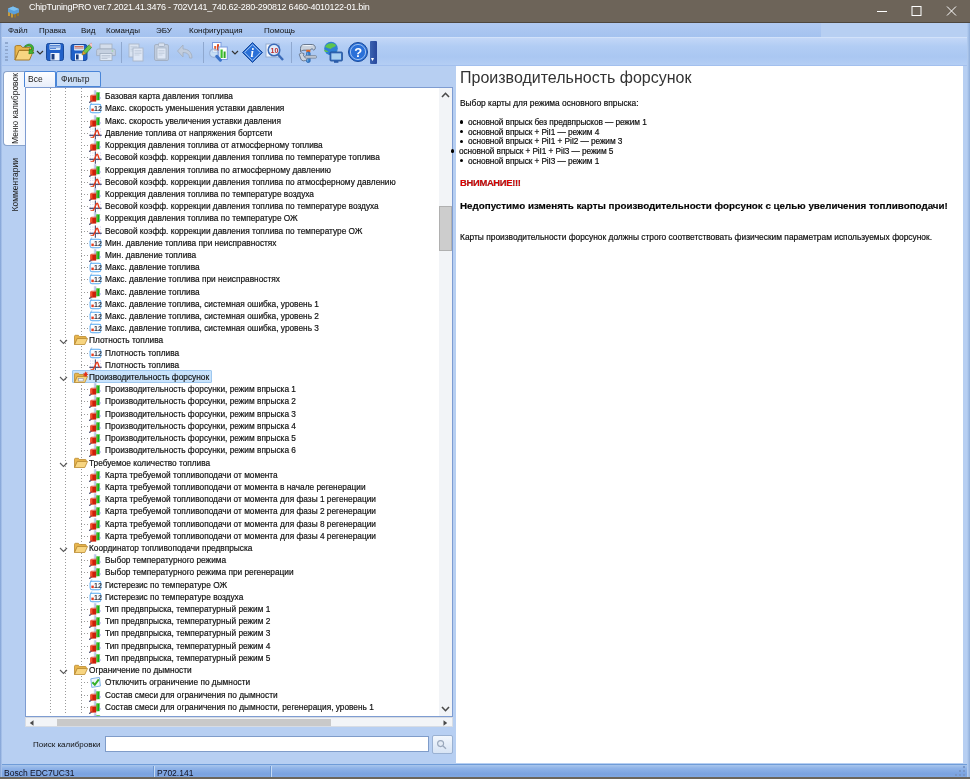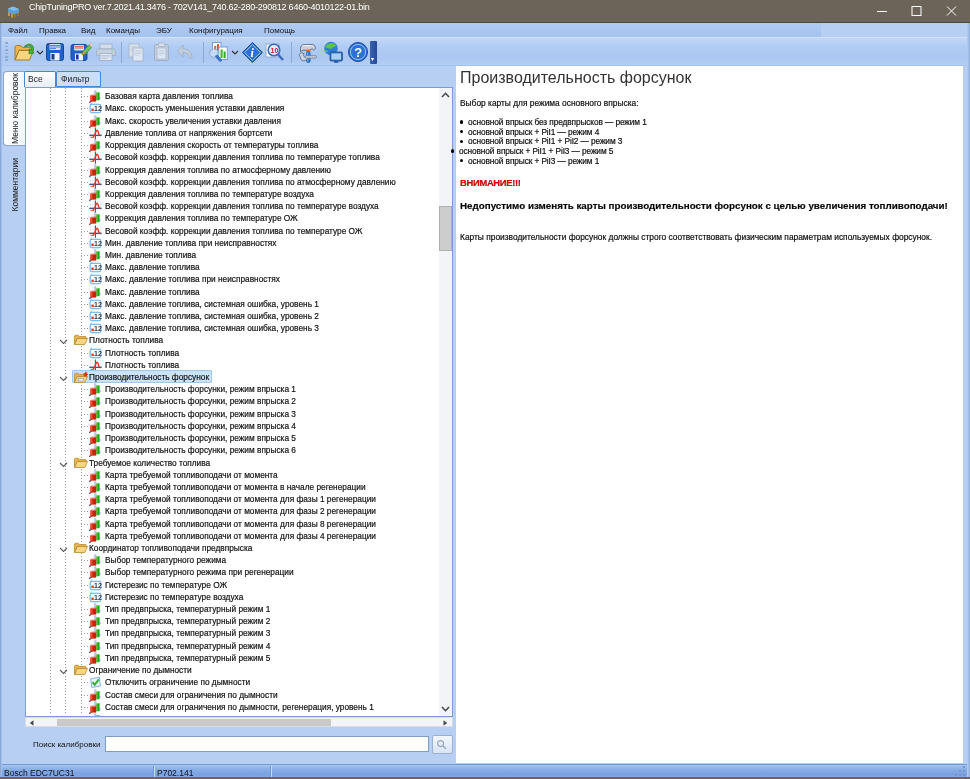--- a/index.html
+++ b/index.html
@@ -269,21 +269,21 @@
             <path d="M7.4 2.6h3.2v7.6H7.4z" fill="#17a817"></path>
             <path d="M7.4 2.6h1.1v7.6H7.4z" fill="#5ed63e"></path>
             <path d="M7.4 2.6l0.9-0.7h3.2l-0.9 0.7z" fill="#49c432"></path>
             <path d="M1.4 5.6h5.8v6H1.4z" fill="#cc1f0a"></path>
             <path d="M1.4 5.6h2v6h-2z" fill="#f4502a"></path>
             <path d="M1.4 5.6l1.1-0.9h5.8l-1.1 0.9z" fill="#e8452a"></path>
             <path d="M10.4 6.7l1.6 1.2-1.6 1.3z" fill="#8784e4"></path>
             <circle cx="0.8" cy="12.2" r="0.8" fill="#3a3f66"></circle>
             <path d="M0.8 12.2L3 10.6" stroke="#3a3f66" stroke-width="0.7"></path>
           </svg></span>
-        <span class="ilab">Коррекция давления скорость от температуры топлива</span>
+        <span class="ilab">Коррекция давления топлива от атмосферному топлива</span>
       </div>
 <div class="trow" style="top:63.3px">
         <span class="conn"></span>
         <span class="iico"><svg class="ti" width="13" height="13" viewBox="0 0 13 13">
             <g stroke="#c4c2ee" stroke-width="0.8" stroke-dasharray="1 1.6">
               <path d="M1.5 1.5v10M3.9 1.5v10M8.9 1.5v10M11.4 1.5v10"></path>
             </g>
             <path d="M0.3 8.3h12.4" stroke="#3c3f66" stroke-width="1.2"></path>
             <path d="M6.4 0.5v12.2" stroke="#56597d" stroke-width="1.2"></path>
             <path d="M3.6 10.4 C5.6 10.4 6.6 3.2 8.1 3.2 C9.6 3.2 9.3 8.3 10.8 8.3" fill="none" stroke="#e83818" stroke-width="1.4"></path>

